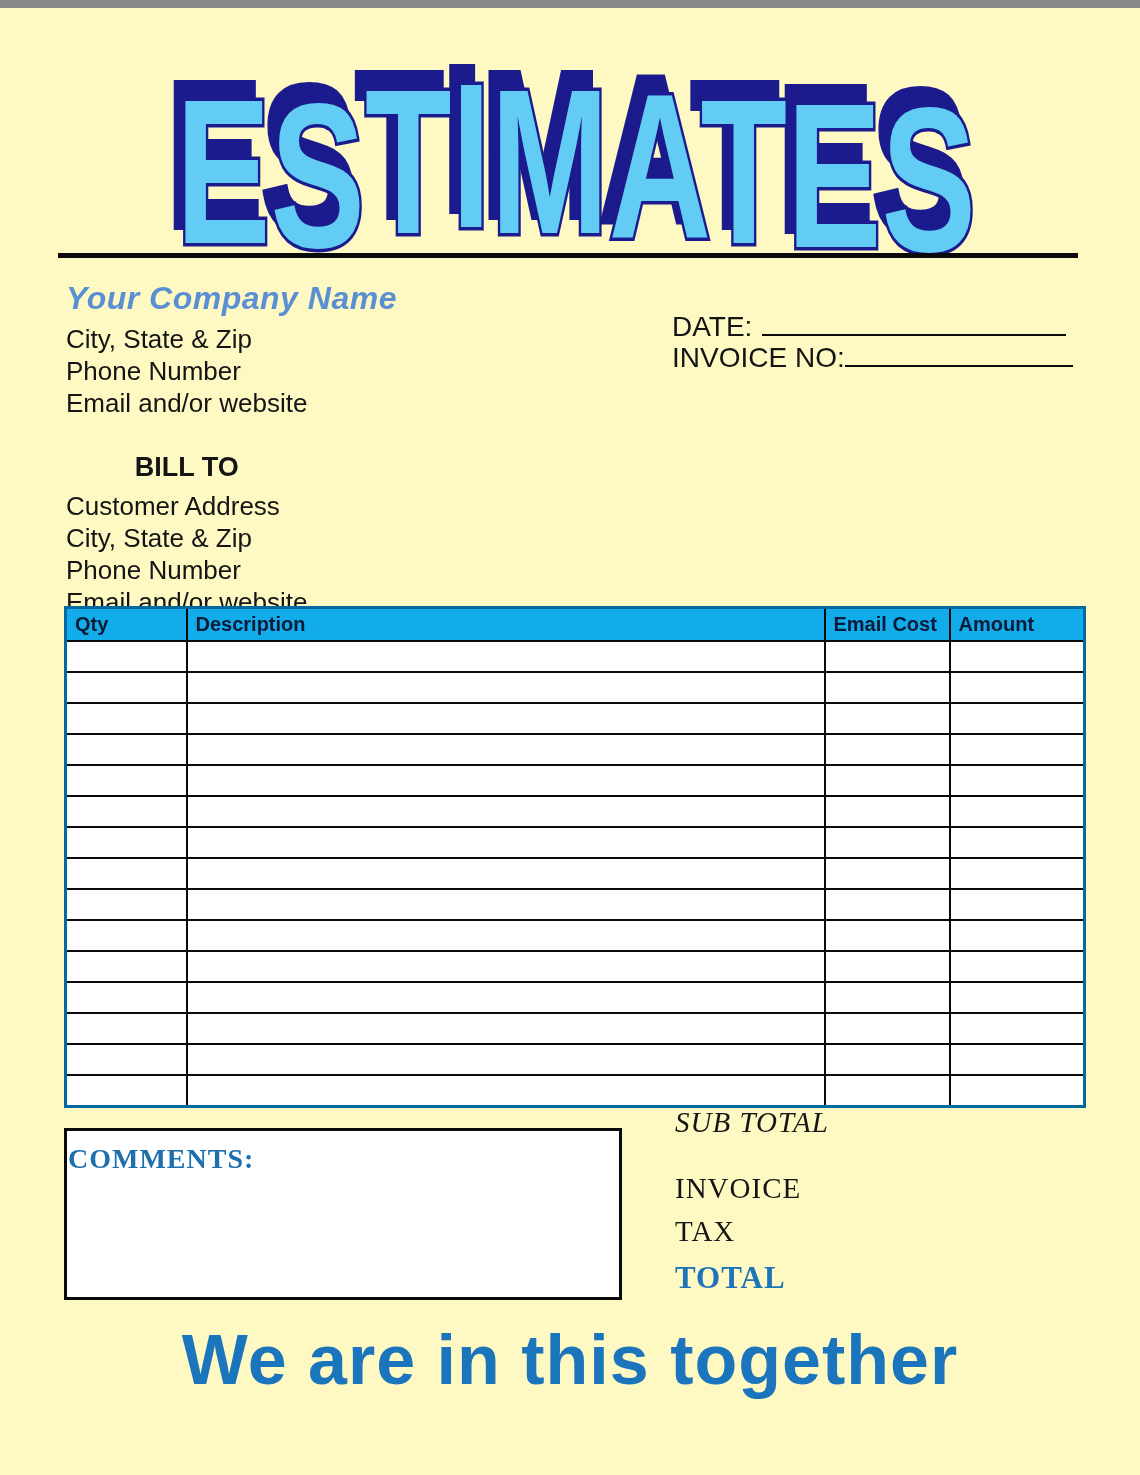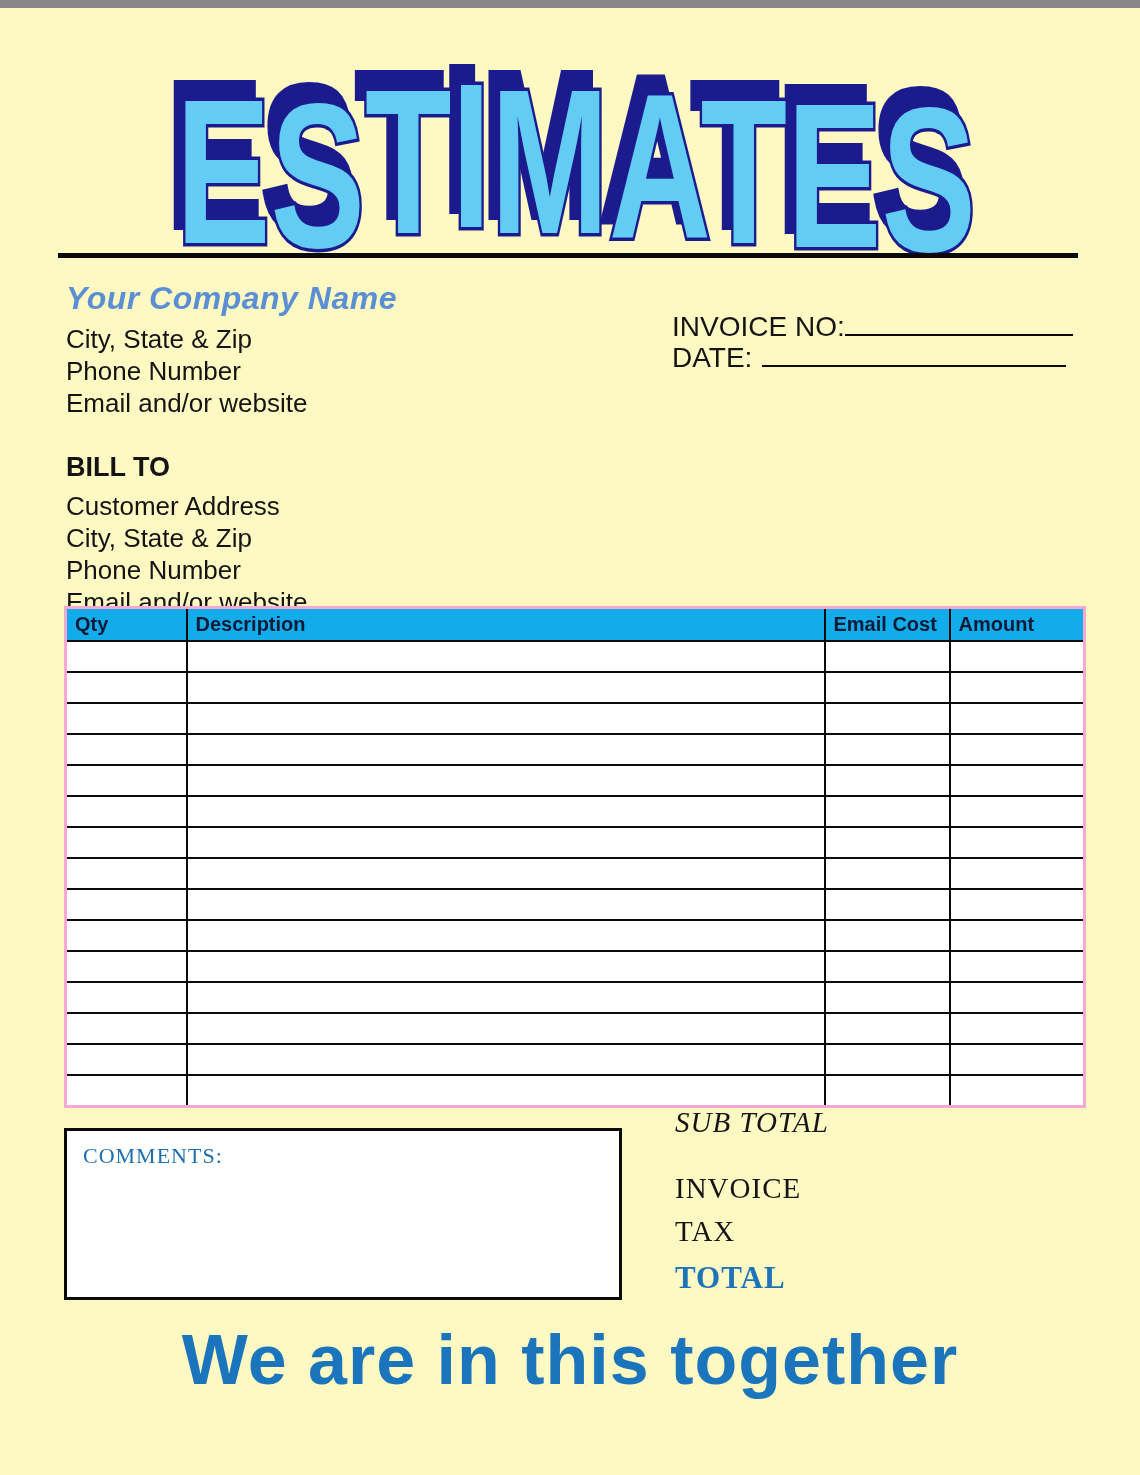--- a/index.html
+++ b/index.html
@@ -35,29 +35,29 @@
   .meta-block{position:absolute;left:672px;top:303px;font-size:28px;color:#141414;}
   .meta-row{height:31px;white-space:nowrap;}
   .fill-line{
     display:inline-block;height:22px;
     border-bottom:2px solid #0a0a0a;vertical-align:baseline;
   }
   .fill-line.invoice{width:228px;}
   .fill-line.date{width:304px;margin-left:10px;}
   
   .billto-block{position:absolute;left:66px;top:444px;}
-  .billto-heading{font-size:27px;font-weight:bold;color:#141414;margin-bottom:7px;}
+  .billto-heading{font-size:27px;font-weight:bold;color:#141414;margin-bottom:7px;text-align:center;}
   
   .items-table{
     position:absolute;left:64px;top:598px;
     border-collapse:collapse;table-layout:fixed;
     width:1019px;
   }
   .items-table th,.items-table td{border:2px solid #0a0a0a;padding:0 0 0 8px;}
-  .items-table{border:3px solid #f9a8d4;}
+  .items-table{border:3px solid #0369a1;}
   .items-table th{
     background:#12aceb;
     color:#0b1a36;
     font-size:20px;font-weight:bold;
     text-align:left;height:31px;
   }
   .items-table td{height:29px;background:#ffffff;}
   
   .totals-label{
     position:absolute;left:675px;
@@ -66,23 +66,23 @@
   }
   .totals-label.total{
     font-weight:bold;color:#1e74b8;font-size:31px;
   }
   
   .comments-box{
     position:absolute;left:64px;top:1120px;width:552px;height:166px;
     border:3px solid #0a0a0a;background:#ffffff;
   }
   .comments-label{
-    position:absolute;left:16px;top:12px;
+    position:absolute;left:1px;top:12px;
     font-family:"Liberation Serif", serif;
-    font-weight:normal;font-size:22px;color:#1d6fae;letter-spacing:1px;
+    font-weight:bold;font-size:28px;color:#1d6fae;letter-spacing:1px;
   }
   .comments-area{position:absolute;left:0;top:50px;right:0;bottom:0;}
   
   .tagline{
     position:absolute;left:0;top:1312px;width:1140px;
     text-align:center;
     font-size:70px;font-weight:bold;color:#1b75bc;
     letter-spacing:1px;white-space:nowrap;
   }
 </style>
@@ -100,24 +100,24 @@
 
   <div class="company-block">
     <div class="company-name">Your Company Name</div>
     <div class="addr-line">City, State &amp; Zip</div>
     <div class="addr-line">Phone Number</div>
     <div class="addr-line">Email and/or website</div>
   </div>
 
   <div class="meta-block">
     <div class="meta-row">
-      <span>INVOICE NO:</span><span class="fill-line invoice"></span>
+      <span>DATE:</span><span class="fill-line date"></span>
     </div>
     <div class="meta-row">
-      <span>DATE:</span><span class="fill-line date"></span>
+      <span>INVOICE NO:</span><span class="fill-line invoice"></span>
     </div>
   </div>
 
   <div class="billto-block">
     <div class="billto-heading">BILL TO</div>
     <div class="addr-line">Customer Address</div>
     <div class="addr-line">City, State &amp; Zip</div>
     <div class="addr-line">Phone Number</div>
     <div class="addr-line">Email and/or website</div>
   </div>

